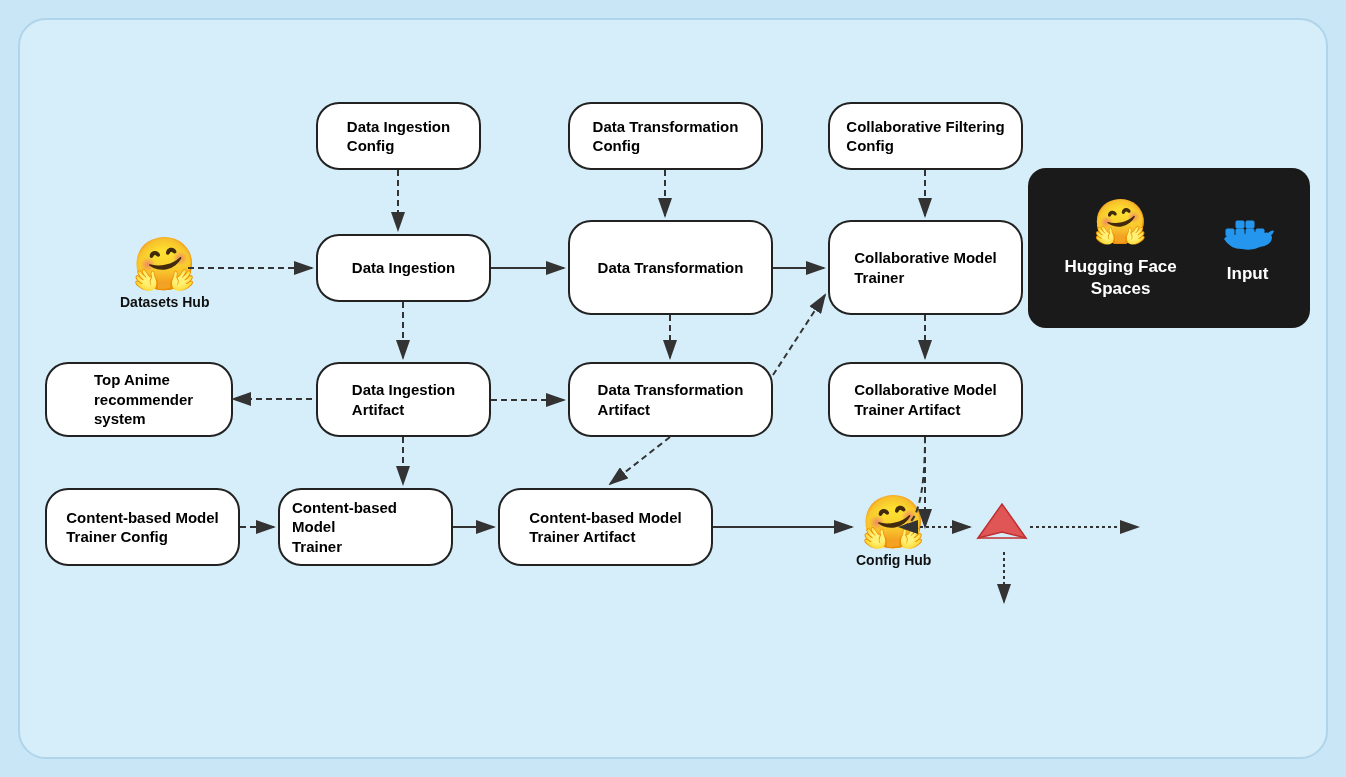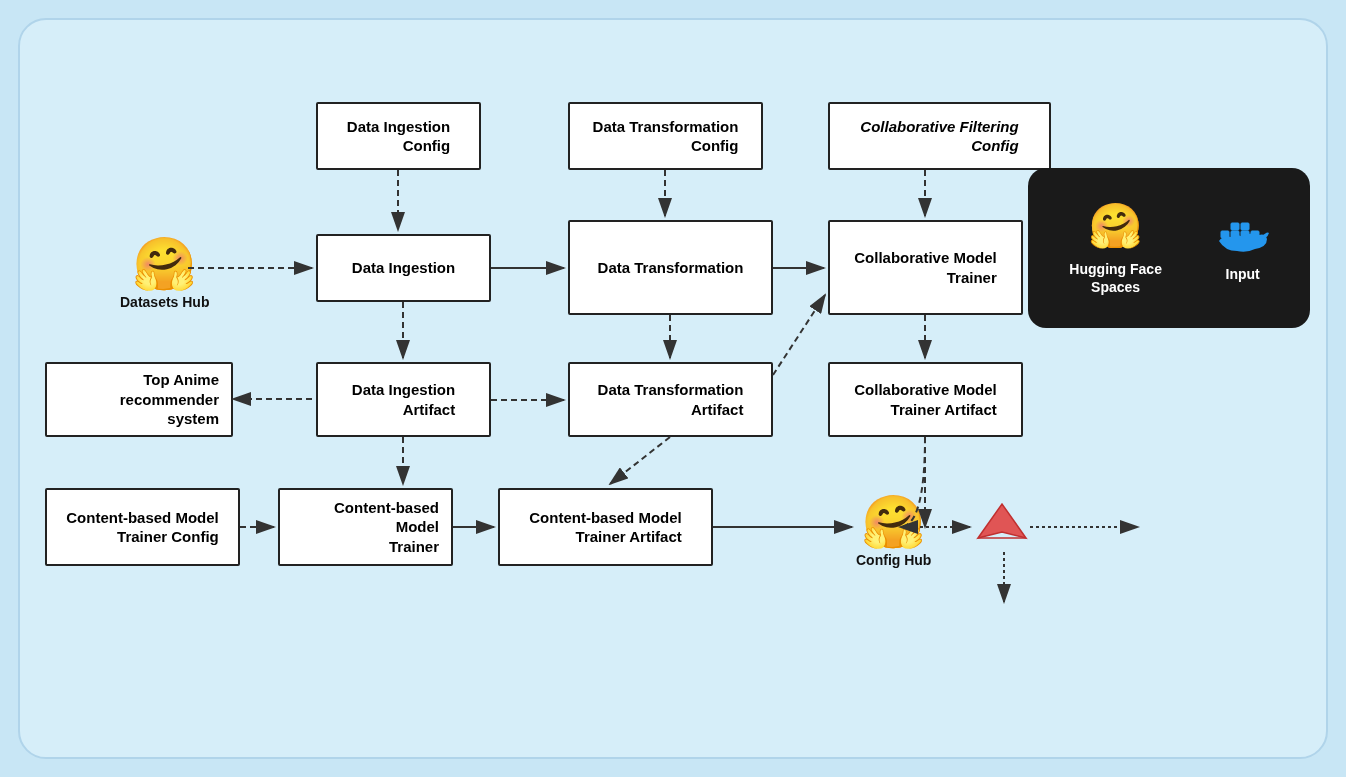--- a/index.html
+++ b/index.html
@@ -16,25 +16,25 @@
       margin: 18px;
       width: calc(1346px - 36px);
       height: calc(777px - 36px);
       position: relative;
       border: 2px solid #b0d4ea;
     }
     .box {
       position: absolute;
       background: white;
       border: 2.5px solid #222;
-      border-radius: 2px;
+      border-radius: 23px;
       display: flex;
       align-items: center;
       justify-content: center;
-      text-align: right;
+      text-align: left;
       font-size: 15px;
       font-weight: 600;
       font-family: 'Comic Sans MS', cursive, sans-serif;
       padding: 8px 12px;
       line-height: 1.3;
     }
     .dark-box {
       position: absolute;
       background: #1a1a1a;
       border-radius: 18px;
@@ -46,21 +46,21 @@
       gap: 16px;
     }
     .dark-box-item {
       display: flex;
       flex-direction: column;
       align-items: center;
       gap: 8px;
     }
     .dark-box-label {
       color: white;
-      font-size: 14px;
+      font-size: 17px;
       font-weight: 600;
       text-align: center;
       font-family: 'Comic Sans MS', cursive, sans-serif;
       line-height: 1.3;
     }
     .emoji-label {
       position: absolute;
       display: flex;
       flex-direction: column;
       align-items: center;
@@ -93,21 +93,21 @@
 
   <div class="box" style="left:296px;top:82px;width:165px;height:68px;">
     <span style="white-space:pre-line;">Data Ingestion
 Config</span>
   </div>
 
   <div class="box" style="left:548px;top:82px;width:195px;height:68px;">
     <span>Data Transformation<br>Config</span>
   </div>
 
-  <div class="box" style="left:808px;top:82px;width:223px;height:68px;font-style:italic;">
+  <div class="box" style="left:808px;top:82px;width:195px;height:68px;">
     <span>Collaborative Filtering<br>Config</span>
   </div>
 
   <div class="box" style="left:296px;top:214px;width:175px;height:68px;">
     <span>Data Ingestion</span>
   </div>
 
   <div class="box" style="left:548px;top:200px;width:205px;height:95px;">
     <span>Data Transformation</span>
   </div>

